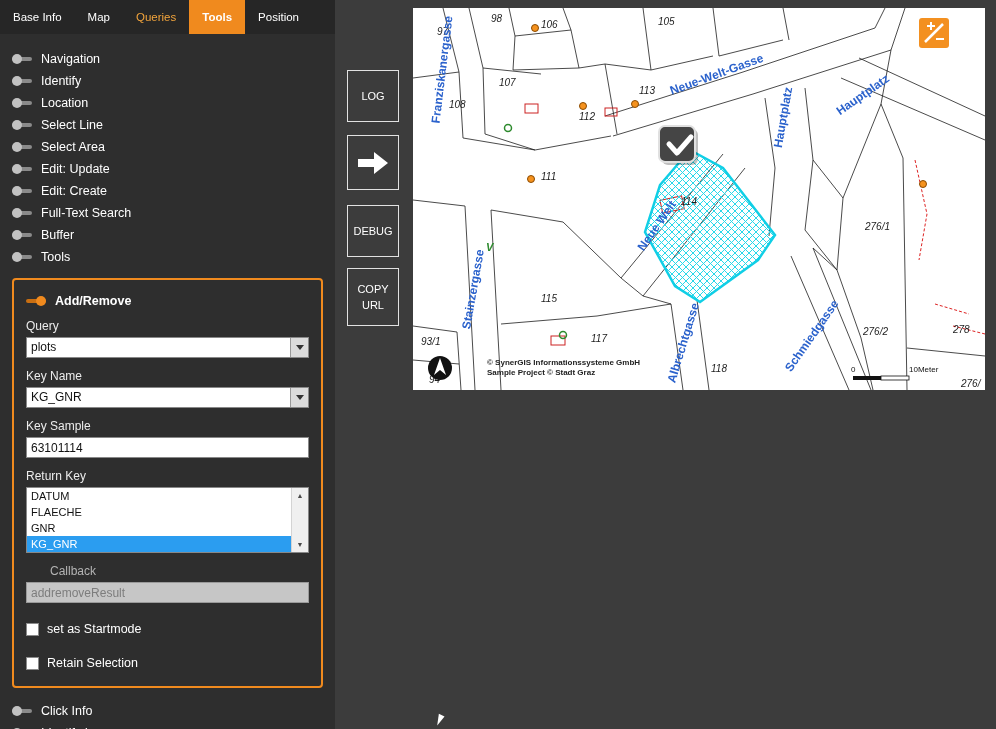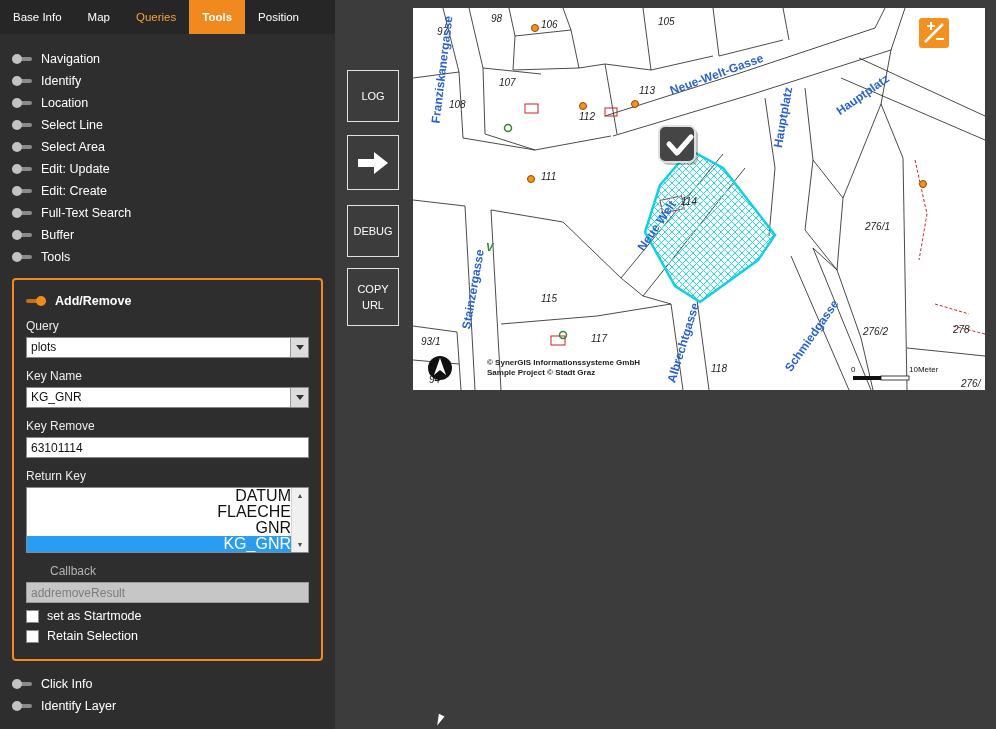--- a/index.html
+++ b/index.html
@@ -32,28 +32,28 @@
 
   .combo { position:relative; height:21px; background:#fff; border:1px solid #888; cursor:pointer; }
   .combo-value { font-size:12px; color:#111; line-height:19px; padding-left:4px; }
   .combo-btn { position:absolute; right:0; top:0; bottom:0; width:18px; background:#dcdcdc; border-left:1px solid #999; display:flex; align-items:center; justify-content:center; }
   .combo-arrow { width:0; height:0; border-left:4px solid transparent; border-right:4px solid transparent; border-top:5px solid #333; }
 
   input.text { width:100%; height:21px; border:1px solid #888; font-size:12px; padding:0 4px; font-family:inherit; background:#fff; color:#111; }
   input.text:disabled { background:#c6c6c6; color:#7d7d7d; border:1px solid #9a9a9a; }
 
   .listbox { position:relative; border:1px solid #888; background:#fff; height:66px; overflow:hidden; padding-right:17px; }
-  .list-item { font-size:16px; color:#111; height:16px; line-height:16px; padding-left:4px; cursor:pointer;text-align:right; }
+  .list-item { font-size:11px; color:#111; height:16px; line-height:16px; padding-left:4px; cursor:pointer; }
   .list-item.selected { background:#2b9df0; color:#fff; }
   .scrollbar { position:absolute; right:0; top:0; bottom:0; width:17px; background:#f0f0f0; border-left:1px solid #d4d4d4; }
   .sb-btn { position:absolute; left:0; right:0; height:15px; display:flex; align-items:center; justify-content:center; color:#4a4a4a; font-size:7px; cursor:pointer; }
   .sb-up { top:0; }  .sb-down { bottom:0; }
 
-  .checkbox-row { display:flex; align-items:center; gap:8px; color:#fff; font-size:12.5px; margin-top:6px; cursor:pointer; }
-  .checkbox-row + .checkbox-row { margin-top:6px; }
+  .checkbox-row { display:flex; align-items:center; gap:8px; color:#fff; font-size:12.5px; margin-top:19px; cursor:pointer; }
+  .checkbox-row + .checkbox-row { margin-top:20px; }
   .checkbox { width:13px; height:13px; background:#fff; border:1px solid #8a8a8a; flex:0 0 auto; }
 
   .tool-list.after { padding-top:12px; }
 
   
   .action-btn { position:absolute; left:347px; width:52px; background:transparent; border:1px solid #e2e2e2;
     color:#fff; font-size:11px; font-family:Liberation Sans, sans-serif; display:flex; align-items:center; justify-content:center;
     text-align:center; cursor:pointer; line-height:1.5; padding:2px; }
   #btn-log   { top:70px;  height:52px; }
   #btn-arrow { top:135px; height:55px; }
@@ -176,21 +176,21 @@
     </div>
 
     <div class="field-label">Key Name</div>
     <div class="combo">
       <div class="combo-value">KG_GNR</div>
       <div class="combo-btn">
           <span class="combo-arrow"></span>
         </div>
     </div>
 
-    <div class="field-label">Key Remove</div>
+    <div class="field-label">Key Sample</div>
     <input class="text" type="text" value="63101114" style="">
 
     <div class="field-label">Return Key</div>
     <div class="listbox">
       <div class="list-item">DATUM</div>
       <div class="list-item">FLAECHE</div>
       <div class="list-item">GNR</div>
       <div class="list-item selected">KG_GNR</div>
       <div class="scrollbar">
         <div class="sb-btn sb-up">▲</div>

